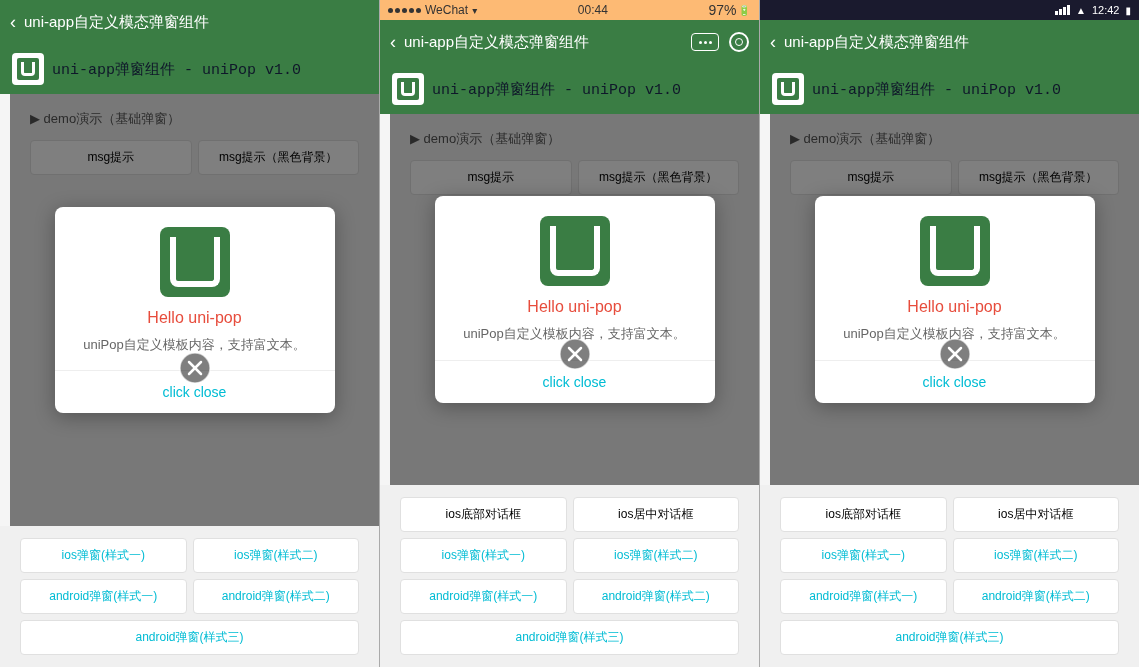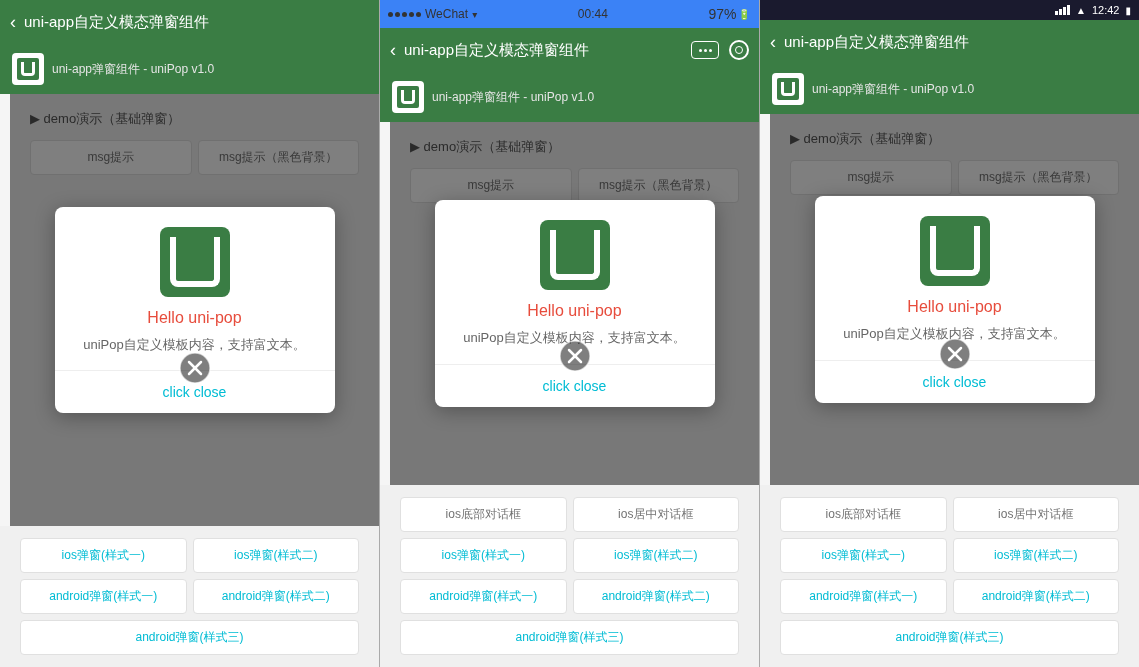--- a/index.html
+++ b/index.html
@@ -41,22 +41,22 @@
     }
 
     .nav-bar .title {
       font-size: 15px;
       color: white;
       flex: 1;
     }
 
     
     .status-bar {
-      background: #3b82f6;
-      height: 28px;
+      background: #fdba74;
+      height: 20px;
       display: flex;
       align-items: center;
       justify-content: space-between;
       padding: 0 8px;
       font-size: 11px;
       color: #333;
       flex-shrink: 0;
     }
 
     .status-bar .dots {
@@ -115,22 +115,23 @@
 
     .app-logo .logo-u {
       width: 14px;
       height: 14px;
       border: 3px solid white;
       border-top: none;
       border-radius: 0 0 4px 4px;
     }
 
     .app-title {
-      color: #e5e5e5;
-      font-size: 12px;
+      color: #0f172a;
+      font-size: 15px;
+      font-family: Liberation Mono, monospace;
     }
 
     
     .content {
       flex: 1;
       overflow-y: auto;
       position: relative;
       padding: 10px;
       background: #f0f0f0;
       margin-left: 10px;
@@ -156,21 +157,21 @@
       background: #f0f0f0;
     }
 
     .btn-item {
       background: white;
       border: 1px solid #e0e0e0;
       border-radius: 4px;
       padding: 8px 4px;
       text-align: center;
       font-size: 12px;
-      color: #737373;
+      color: #000000;
       cursor: pointer;
     }
 
     .btn-item.cyan { color: #00bcd4; }
     .btn-item.single { grid-column: 1 / -1; }
 
     
     .modal-overlay {
       position: absolute;
       top: 0; left: 0; right: 0; bottom: 0;

